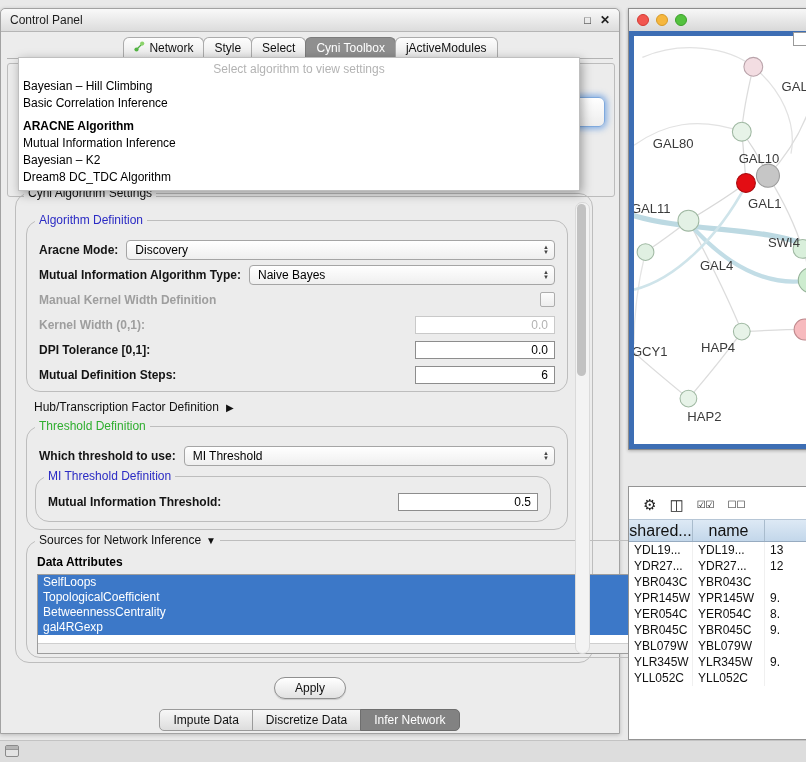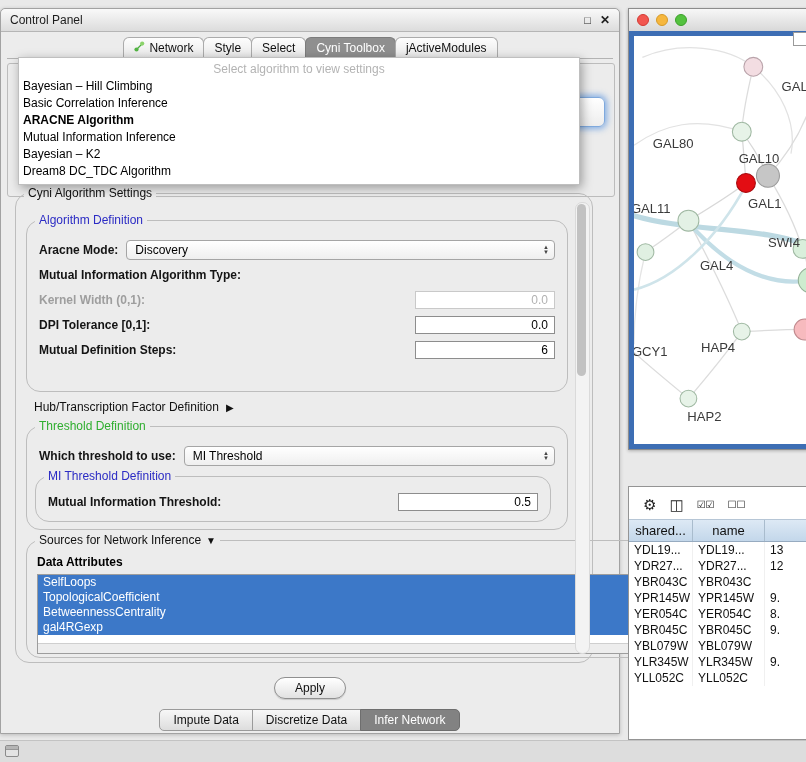--- a/index.html
+++ b/index.html
@@ -76,21 +76,21 @@
   .btab{font-size:12px;color:#111;padding:3px 13px;border:1px solid #9a9a9a;background:linear-gradient(#f7f7f7,#dddddd);margin-left:-1px;}
   .btab:first-child{border-radius:5px 0 0 5px;}
   .btab:last-child{border-radius:0 5px 5px 0;}
   .btab.active{background:#828282;color:#fff;border-color:#6e6e6e;}
 
   
   .popup{position:absolute;left:18px;top:57px;width:560px;z-index:50;background:#fff;border:1px solid #bfbfbf;
     box-shadow:2px 3px 10px rgba(0,0,0,.35);padding-bottom:4px;}
   .popup .placeholder{text-align:center;color:#b3b3b3;font-size:12px;padding:4px 0 2px;}
   .p-item{font-size:12px;line-height:15px;padding:1px 4px;color:#000;}
-  .p-item.selected{font-weight:bold;}
+  .p-item.selected{font-weight:bold;margin-top:6px;}
 
   
   #net-window{position:absolute;left:628px;top:8px;width:192px;height:442px;border:1px solid #8c8c8c;
     background:#ececec;box-shadow:0 1px 3px rgba(0,0,0,.25);box-sizing:border-box;}
   .net-titlebar{height:22px;display:flex;align-items:center;gap:7px;padding:0 8px;
     background:linear-gradient(#f7f7f7,#d8d8d8);border-bottom:1px solid #aeaeae;}
   .light{width:12px;height:12px;border-radius:50%;box-sizing:border-box;}
   .light.red{background:#f2564f;border:1px solid #d33a34;}
   .light.yellow{background:#f6b73e;border:1px solid #d69a28;}
   .light.green{background:#54c23f;border:1px solid #3da02c;}
@@ -101,21 +101,21 @@
 
   
   #table-panel-label{position:absolute;left:636px;top:466px;font-size:14px;color:#111;margin-top:20px;}
   #table-window{position:absolute;left:628px;top:486px;width:192px;height:254px;background:#fff;
     border:1px solid #949494;overflow:hidden;box-sizing:border-box;}
   .tp-toolbar{display:flex;align-items:center;gap:13px;padding:10px 8px 7px 14px;}
   .tico{font-size:15px;color:#222;line-height:1;}
   .tico.pair{font-size:10px;letter-spacing:0;}
   .tp-header{display:flex;height:21px;background:linear-gradient(#dde9f5,#c3d7ea);
     border-top:1px solid #b6c6d6;border-bottom:1px solid #97abc0;align-items:stretch;}
-  .hcell{display:flex;align-items:center;justify-content:center;font-size:13px;color:#111;
+  .hcell{display:flex;align-items:center;justify-content:center;font-size:16px;color:#111;
     border-right:1px solid #a9bccd;overflow:hidden;white-space:nowrap;box-sizing:border-box;}
   .c0{width:64px;} .c1{width:72px;} .c2{flex:1;}
   .trow{display:flex;height:16px;align-items:stretch;}
   .tcell{font-size:12px;color:#111;padding-left:5px;overflow:hidden;white-space:nowrap;
     border-right:1px solid #f0f0f0;box-sizing:border-box;display:flex;align-items:center;}
 
   
   .bottom-strip{position:absolute;left:0;top:740px;width:806px;height:22px;background:#dddddd;border-top:1px solid #c3c3c3;}
   #dock-icon{position:absolute;left:5px;top:745px;width:14px;height:12px;border:1px solid #8b8b8b;
     background:#e3e3e3;border-radius:2px;box-sizing:border-box;}
@@ -173,20 +173,31 @@
             <div class="combo">
               <span class="val">Discovery</span>
               <span class="arrows">
                   <span>▲</span>
                   <span>▼</span>
                 </span>
             </div>
           </div>
           <div class="row">
             <label class="bold">Mutual Information Algorithm Type:</label>
+            <div class="combo">
+              <span class="val">Naive Bayes</span>
+              <span class="arrows">
+                  <span>▲</span>
+                  <span>▼</span>
+                </span>
+            </div>
+          </div>
+          <div class="row">
+            <label class="dis">Manual Kernel Width Definition</label>
+            <span class="cb"></span>
           </div>
           <div class="row">
             <label class="dis">Kernel Width (0,1):</label>
             <div class="field disabled">0.0</div>
           </div>
           <div class="row">
             <label class="bold">DPI Tolerance [0,1]:</label>
             <div class="field">0.0</div>
           </div>
           <div class="row">

